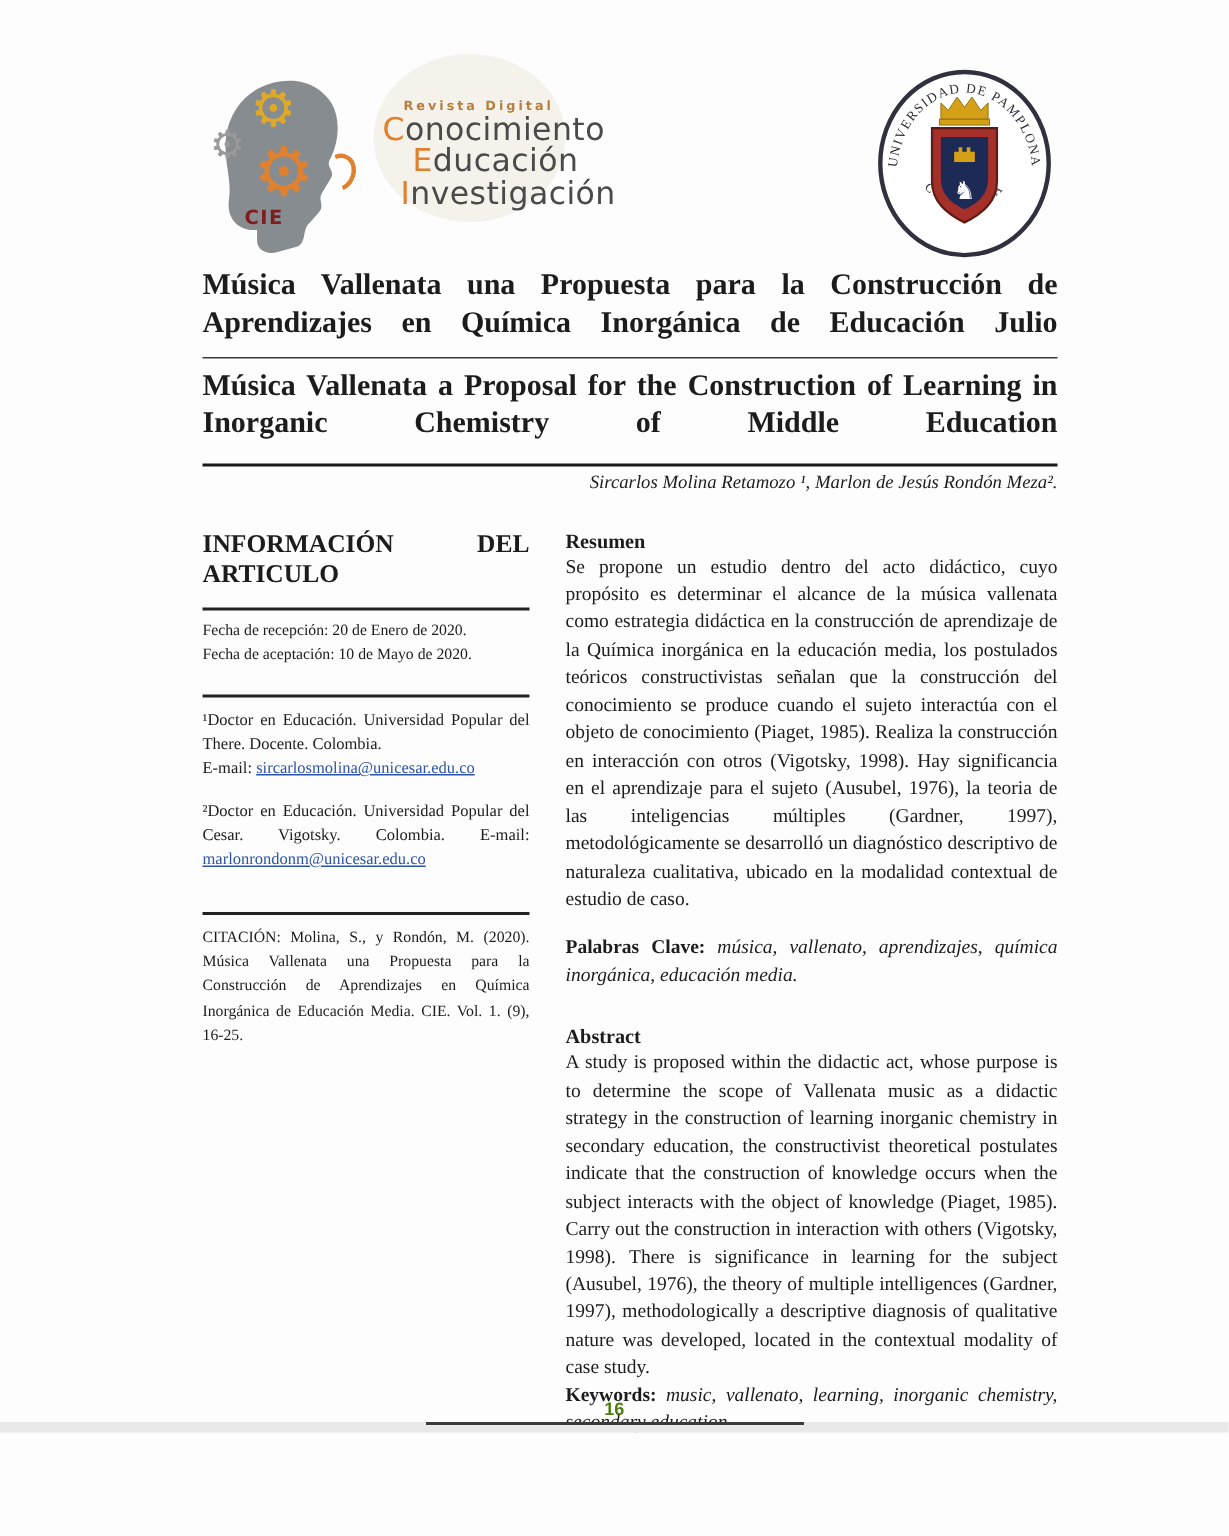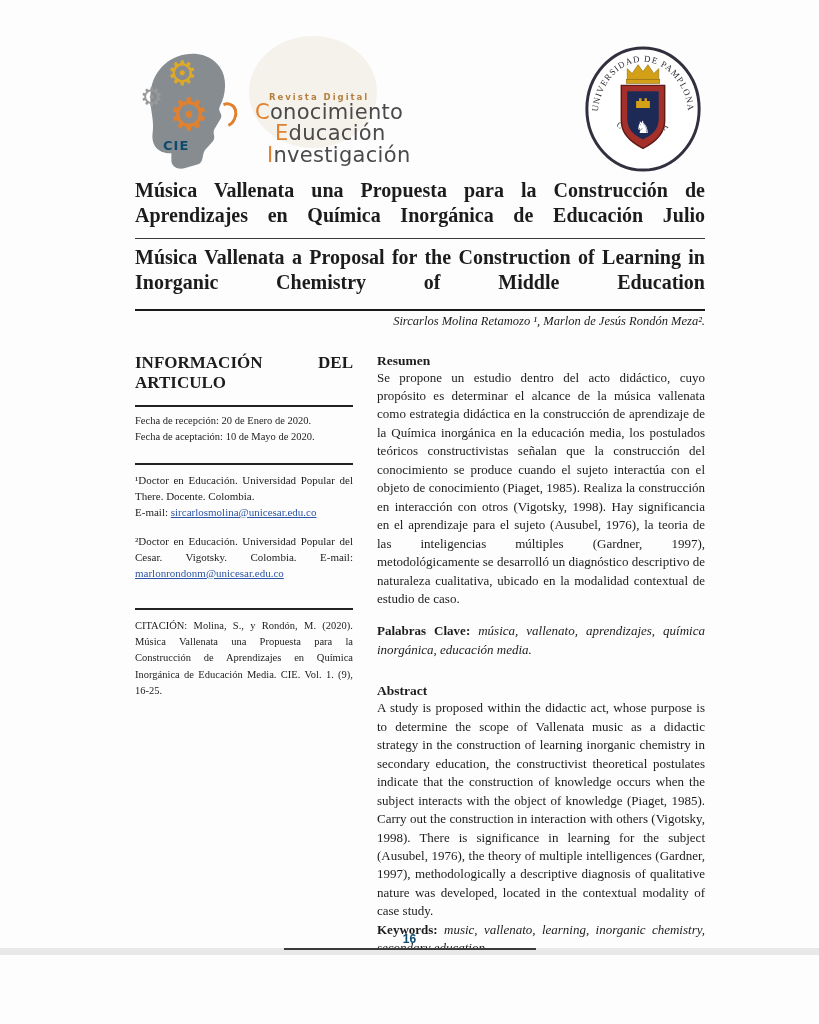--- a/index.html
+++ b/index.html
@@ -30,26 +30,26 @@
   .cie-logo { display: flex; position: relative; }
   .head-wrap { position: relative; width: 118px; height: 120px; flex: 0 0 auto; }
   .head-wrap svg { position: absolute; left: 0; top: 0; }
   .gear { position: absolute; line-height: 1; font-family: "DejaVu Sans", sans-serif; }
   .gear-yellow { left: 32px; top: 6px;  font-size: 34px; color: var(--gear-yellow); }
   .gear-gray   { left: 5px;  top: 34px; font-size: 26px; color: var(--gear-gray); }
   .gear-orange { left: 34px; top: 42px; font-size: 45px; color: var(--accent-orange); }
   .gear-arc { position: absolute; left: 80px; top: 52px; width: 22px; height: 26px;
     border: 3px solid var(--accent-orange); border-radius: 50%;
     border-left-color: transparent; border-bottom-color: transparent; transform: rotate(24deg); }
-  .cie-acronym { position: absolute; left: 28px; top: 88px; color: #0c4a6e;
+  .cie-acronym { position: absolute; left: 28px; top: 88px; color: #7f1d1d;
     font: bold 13px "DejaVu Sans", sans-serif; letter-spacing: 1px; }
   .cie-text { position: relative; z-index: 0; padding-top: 16px; margin-left: 2px; width: 180px; }
   .cie-text::before { content: ""; position: absolute; z-index: -1; left: -6px; top: -14px;
     width: 128px; height: 112px; border-radius: 50%; background: #f5f2ec; }
-  .tagline { font: 600 8.5px "DejaVu Sans", sans-serif; color: #b5803f; letter-spacing: 2px; margin-left: 14px; margin-top: 26px; }
+  .tagline { font: 600 8.5px "DejaVu Sans", sans-serif; color: #b5803f; letter-spacing: 2px; margin-left: 14px; }
   .cie-line { font: 21px "DejaVu Sans", sans-serif; color: #4a4a4a; line-height: 1.02; letter-spacing: 0.3px; }
   .cie-line::first-letter { color: var(--accent-orange); }
   .cie-line.l2 { margin-left: 12px; }
   .cie-line.l3 { margin-left: 20px; }
   .seal { margin-top: -6px; }
 
   
   .title { font-weight: bold; font-size: 20px; line-height: 1.27;
     text-align: justify; text-align-last: justify; margin-top: 6px; }
   .rule-thin { border: none; border-top: 1.5px solid #3a3a3a; margin: 9px 0 6px; }
@@ -73,21 +73,21 @@
   .sec-heading { font-weight: bold; font-size: 13.5px; }
   .body-text { font-size: 13px; line-height: 1.42; text-align: justify; }
   .kw-block { margin-top: 14px; font-size: 13px; line-height: 1.42; text-align: justify; }
   .kw-label { font-weight: bold; }
   .kw-text { font-style: italic; }
   .abstract-block { margin-top: 24px; }
 
   
   .footer { position: absolute; left: 0; top: 932px; width: 819px; text-align: center;
     font-family: "Liberation Sans", sans-serif; }
-  .page-num { font-size: 12px; font-weight: bold; color: #0c4a6e; }
+  .page-num { font-size: 12px; font-weight: bold; color: #4d7c0f; }
   .footer-band { background: var(--band-gray); margin-top: 2px; padding: 0 0 5px; }
   .footer-line { width: 252px; margin: 0 auto; border: none; border-top: 2px solid #3a3a3a; }
   .journal-line { font-size: 12.5px; color: #1e1e1e; margin-top: 1px; }
 </style>
 </head>
 <body>
 
 <div class="page-content">
 
   <div class="logo-row">

